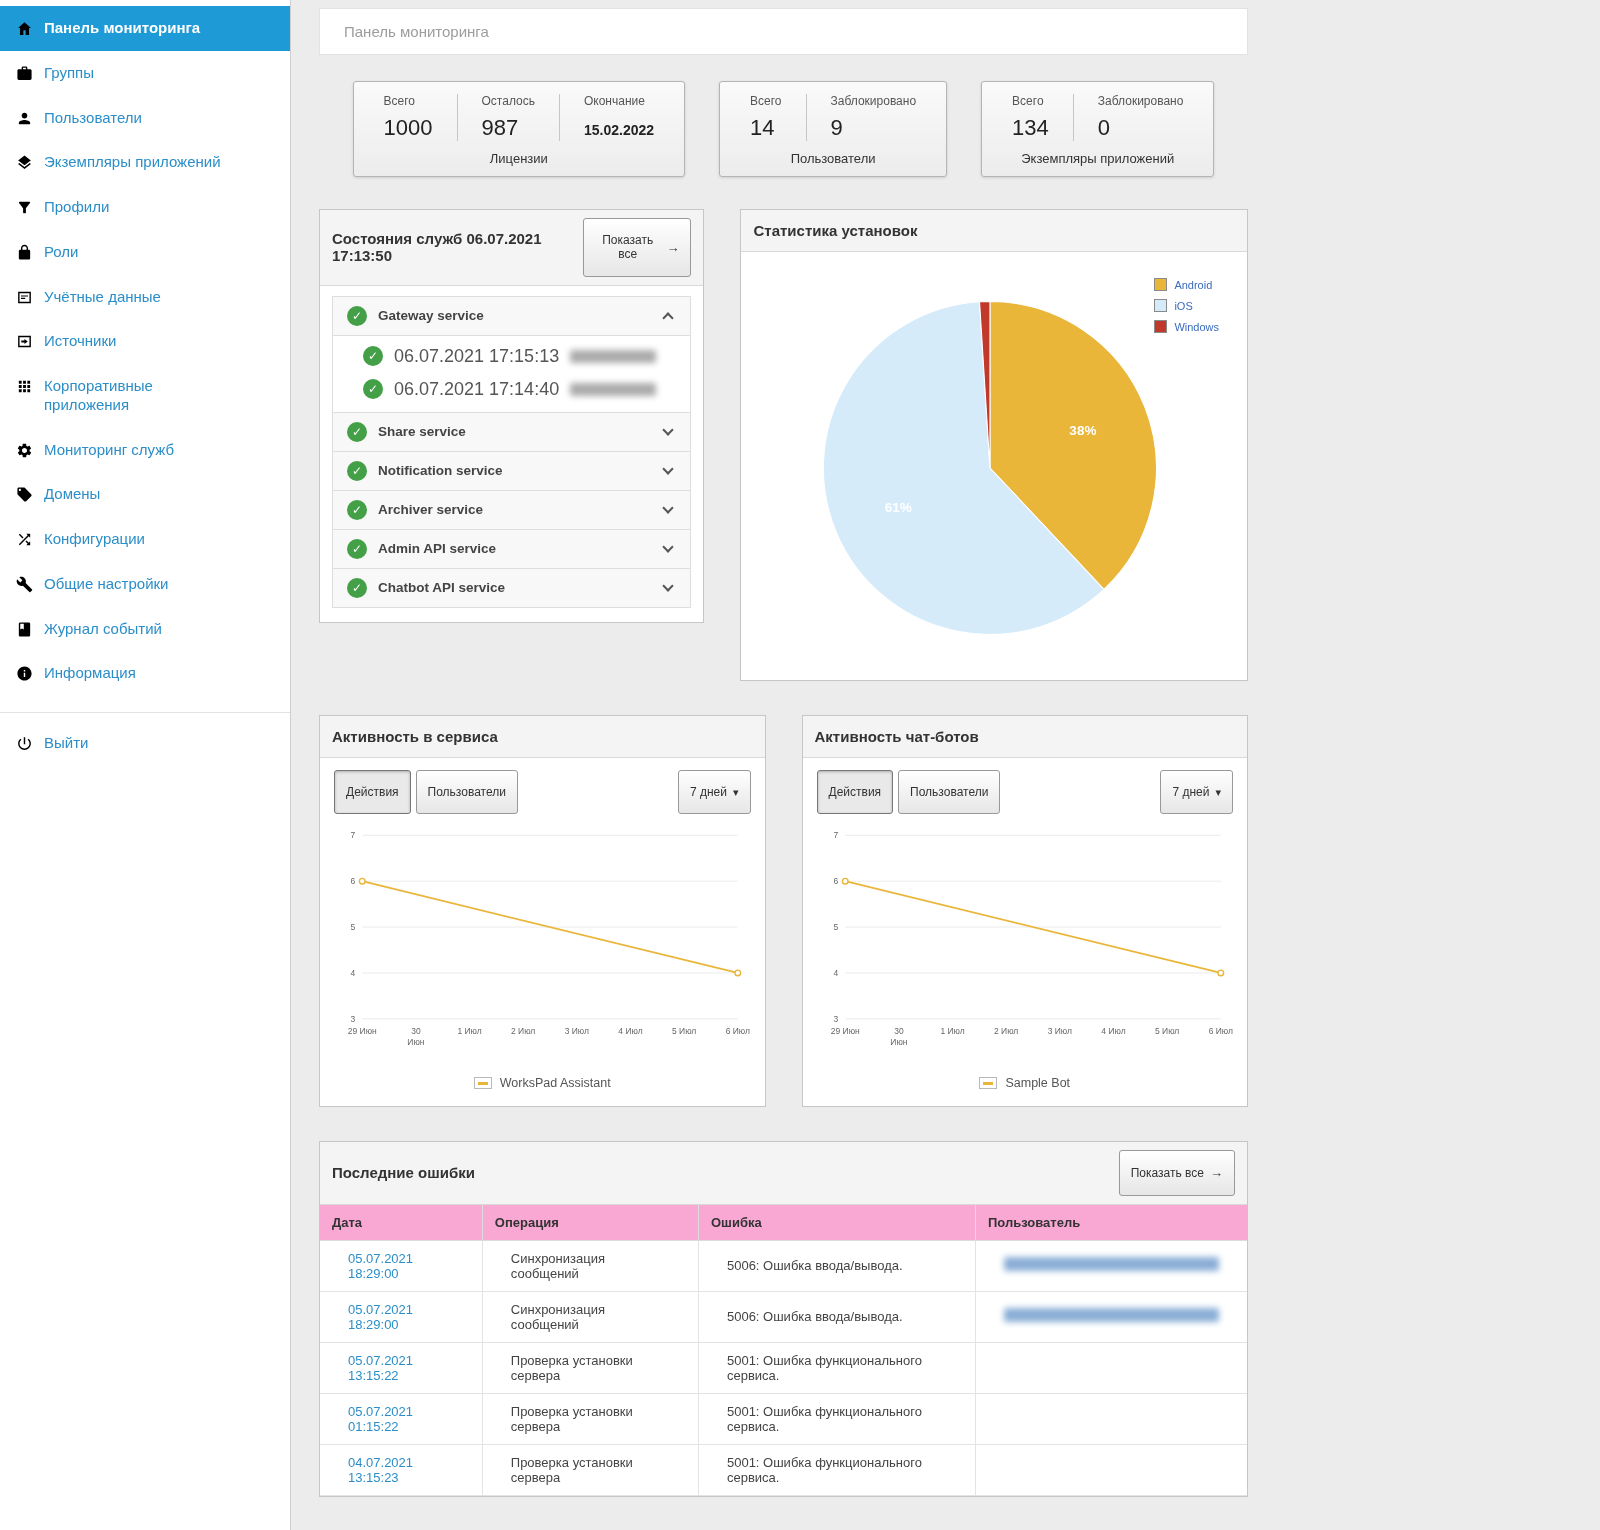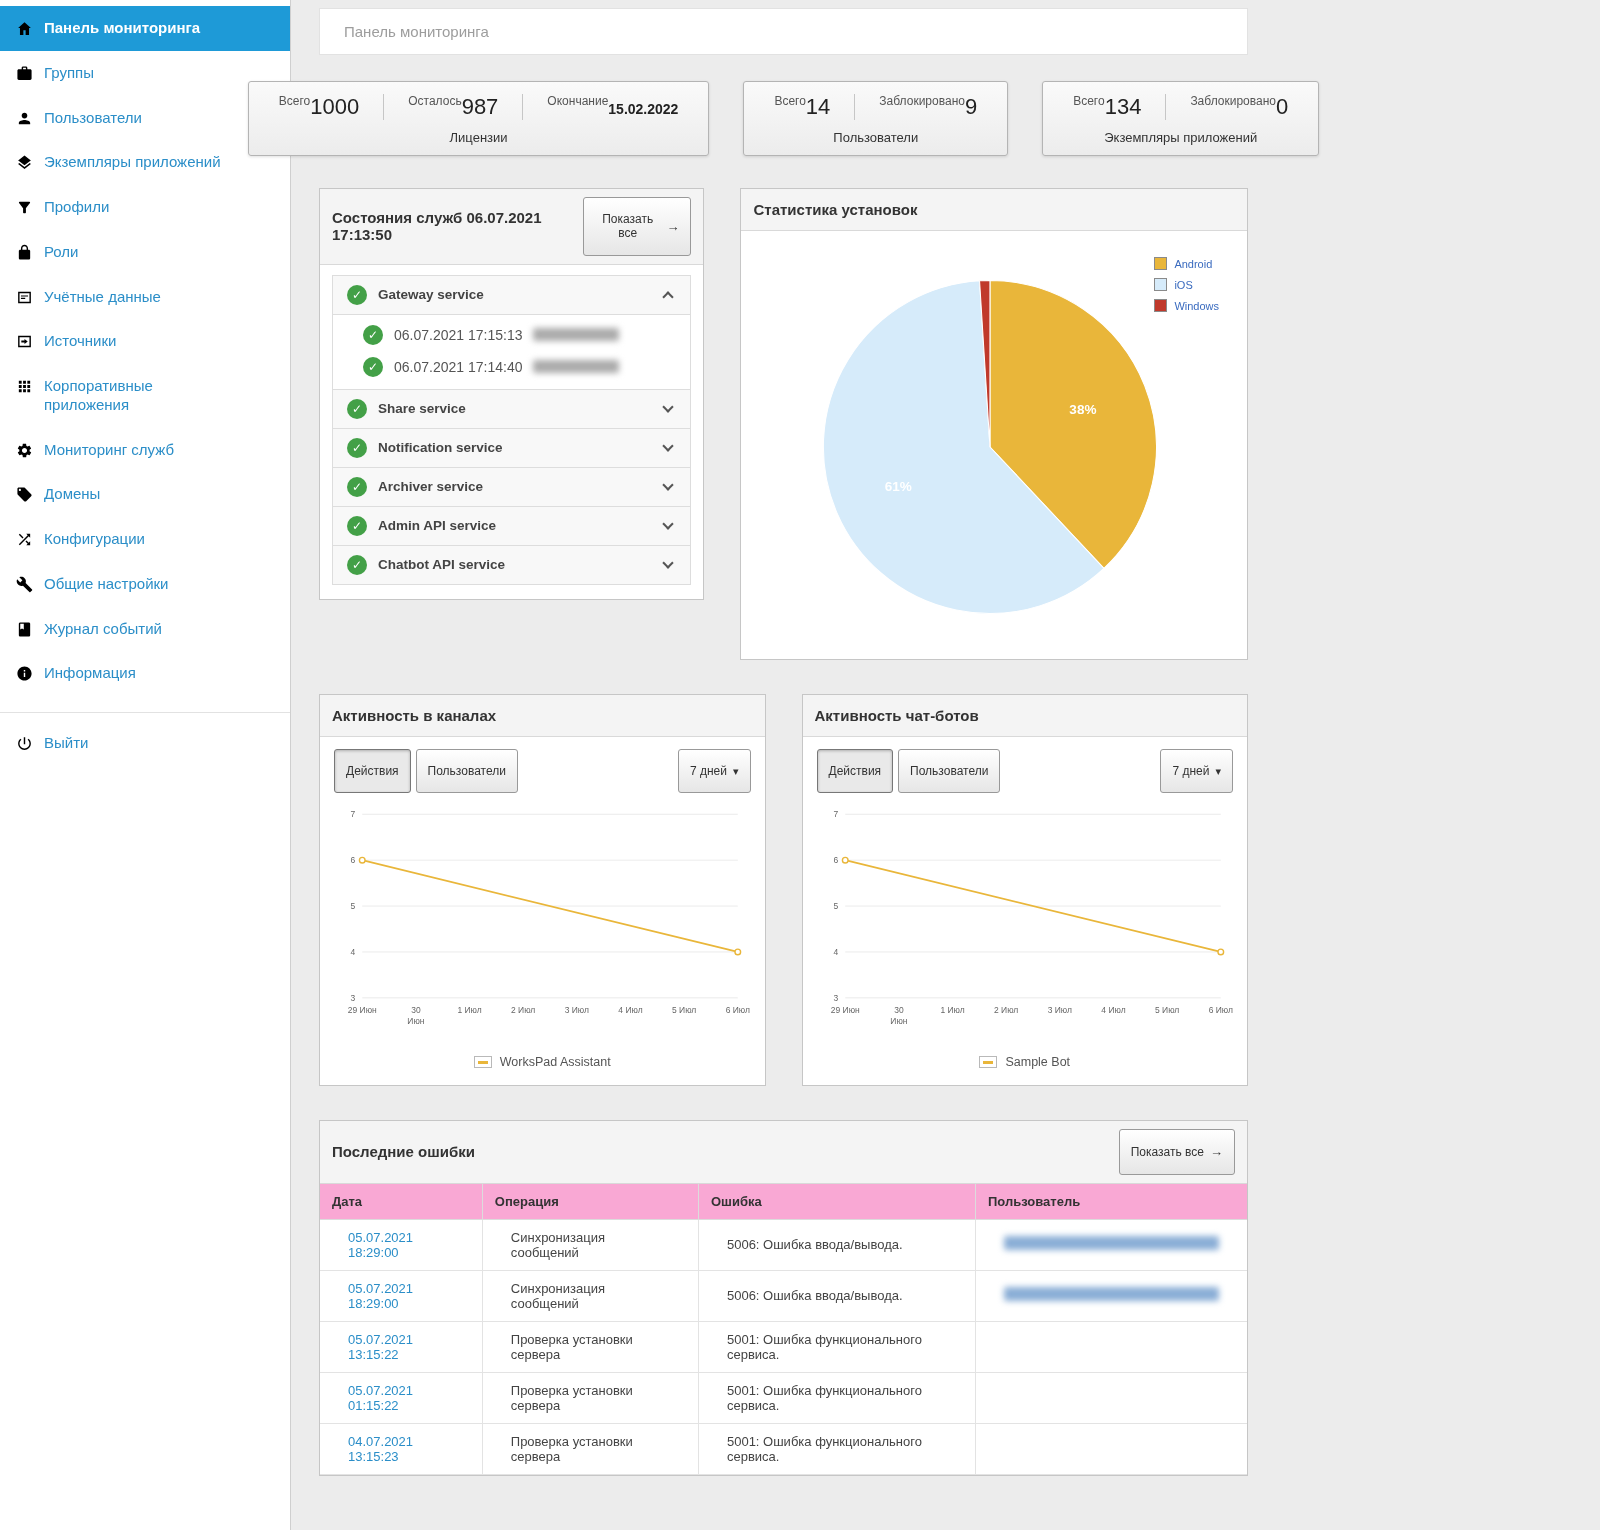--- a/index.html
+++ b/index.html
@@ -17,21 +17,21 @@
   .side-sep{border-top:1px solid #e2e2e2;margin:16px 0 8px}
 
   
   .main{flex:1;padding:8px 36px 4px 28px;min-width:0}
   .topbar{background:#fff;border:1px solid #e2e2e2;height:47px;display:flex;align-items:center;padding:0 24px;color:#9d9d9d;font-size:15px;margin-bottom:26px}
 
   
   .stat-row{display:flex;justify-content:center;gap:34px;margin-bottom:32px}
   .stat-card{background:linear-gradient(#fafafa,#ececec);border:1px solid #b4b4b4;border-radius:3px;box-shadow:0 1px 3px rgba(0,0,0,.12);padding:12px 6px 10px}
   .stat-cols{display:flex;align-items:stretch}
-  .stat-col{padding:0 24px;text-align:left;display:flex;flex-direction:row;justify-content:flex-start}
+  .stat-col{padding:0 24px;text-align:left;display:flex;flex-direction:column;justify-content:flex-start}
   .stat-col + .stat-col{border-left:1px solid #c6c6c6}
   .stat-label{font-size:12px;color:#555;margin-bottom:7px}
   .stat-value{font-size:22px;color:#222}
   .stat-value.emph{font-size:14px;font-weight:bold;padding-top:7px}
   .stat-title{text-align:center;font-size:13px;color:#333;margin-top:10px}
 
   
   .row2{display:grid;grid-template-columns:1fr 1fr;gap:36px;margin-bottom:34px;align-items:start}
   .panel{background:#fff;border:1px solid #c6c6c6}
   .panel-header{background:#f4f4f4;border-bottom:1px solid #d9d9d9;padding:8px 12px;display:flex;align-items:center;justify-content:space-between;min-height:42px}
@@ -44,21 +44,21 @@
   .services-body{padding:10px 12px 14px}
   .service-list{border:1px solid #ddd}
   .service-row{display:flex;align-items:center;gap:11px;background:#f8f8f8;border-bottom:1px solid #ddd;padding:9px 14px;cursor:pointer}
   .service-list > .service-row:last-child{border-bottom:none}
   .service-name{flex:1;font-size:13.5px;font-weight:bold;color:#444}
   .check{width:20px;height:20px;border-radius:50%;background:#43a047;color:#fff;display:inline-flex;align-items:center;justify-content:center;font-size:12px;flex:none}
   .chev{width:8px;height:8px;border-right:2px solid #555;border-bottom:2px solid #555;transform:rotate(45deg);margin:-3px 4px 0 0;flex:none}
   .chev.up{transform:rotate(-135deg);margin-top:4px}
   .service-entries{background:#fff;border-bottom:1px solid #ddd;padding:10px 14px 12px 30px;display:flex;flex-direction:column;gap:12px}
   .service-entry{display:flex;align-items:center;gap:11px}
-  .entry-time{font-size:14px;color:#555}
+  .entry-time{font-size:18px;color:#555}
   .redacted{display:inline-block;height:13px;border-radius:2px;filter:blur(3px)}
   .redacted.gray{width:86px;background:#ababab}
   .redacted.blue{width:215px;background:#8aaed6;height:14px}
 
   
   .pie-body{position:relative;padding:12px 12px 8px;height:428px}
   .pie-svg{display:block;height:100%;margin-left:34px}
   .pie-legend{position:absolute;top:26px;right:28px;display:flex;flex-direction:column;gap:8px}
   .legend-item{display:flex;align-items:center;gap:7px;cursor:pointer}
   .swatch{width:13px;height:13px;border:1px solid #8a8a8a;flex:none}
@@ -408,21 +408,21 @@
               <span class="legend-label">Windows</span>
             </div>
           </div>
         </div>
       </section>
     </div>
 
     <div class="row2">
       <section class="panel">
         <div class="panel-header">
-          <span class="panel-title">Активность в каналах</span>
+          <span class="panel-title">Активность в сервиса</span>
         </div>
         <div class="chart-body">
           <div class="chart-toolbar">
             <div class="btn-group">
               <button class="btn active">Действия</button>
               <button class="btn">Пользователи</button>
             </div>
             <button class="btn">
               <span>7 дней</span>
               <span class="caret">▾</span>

